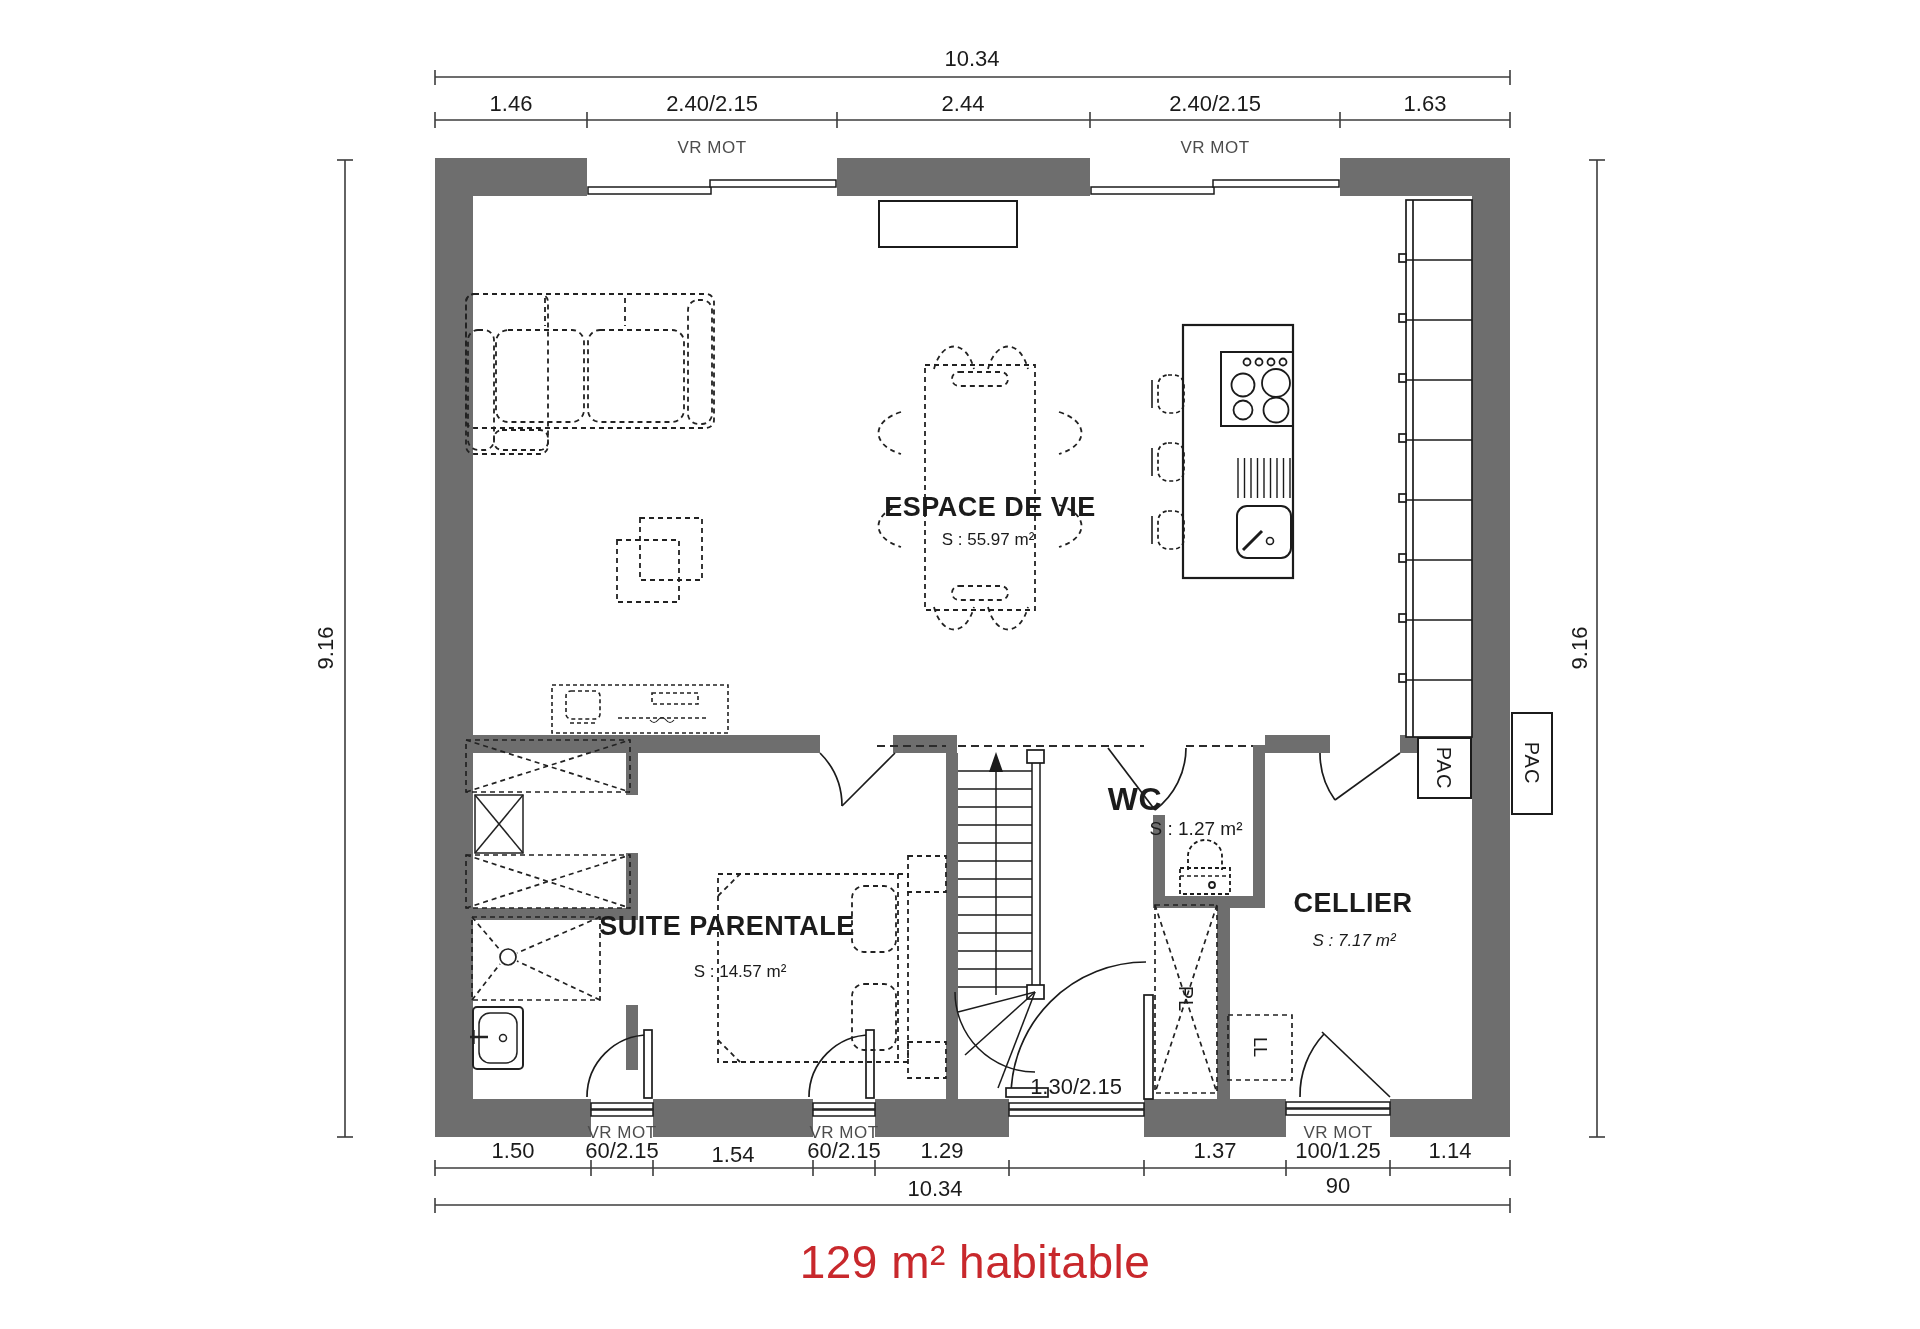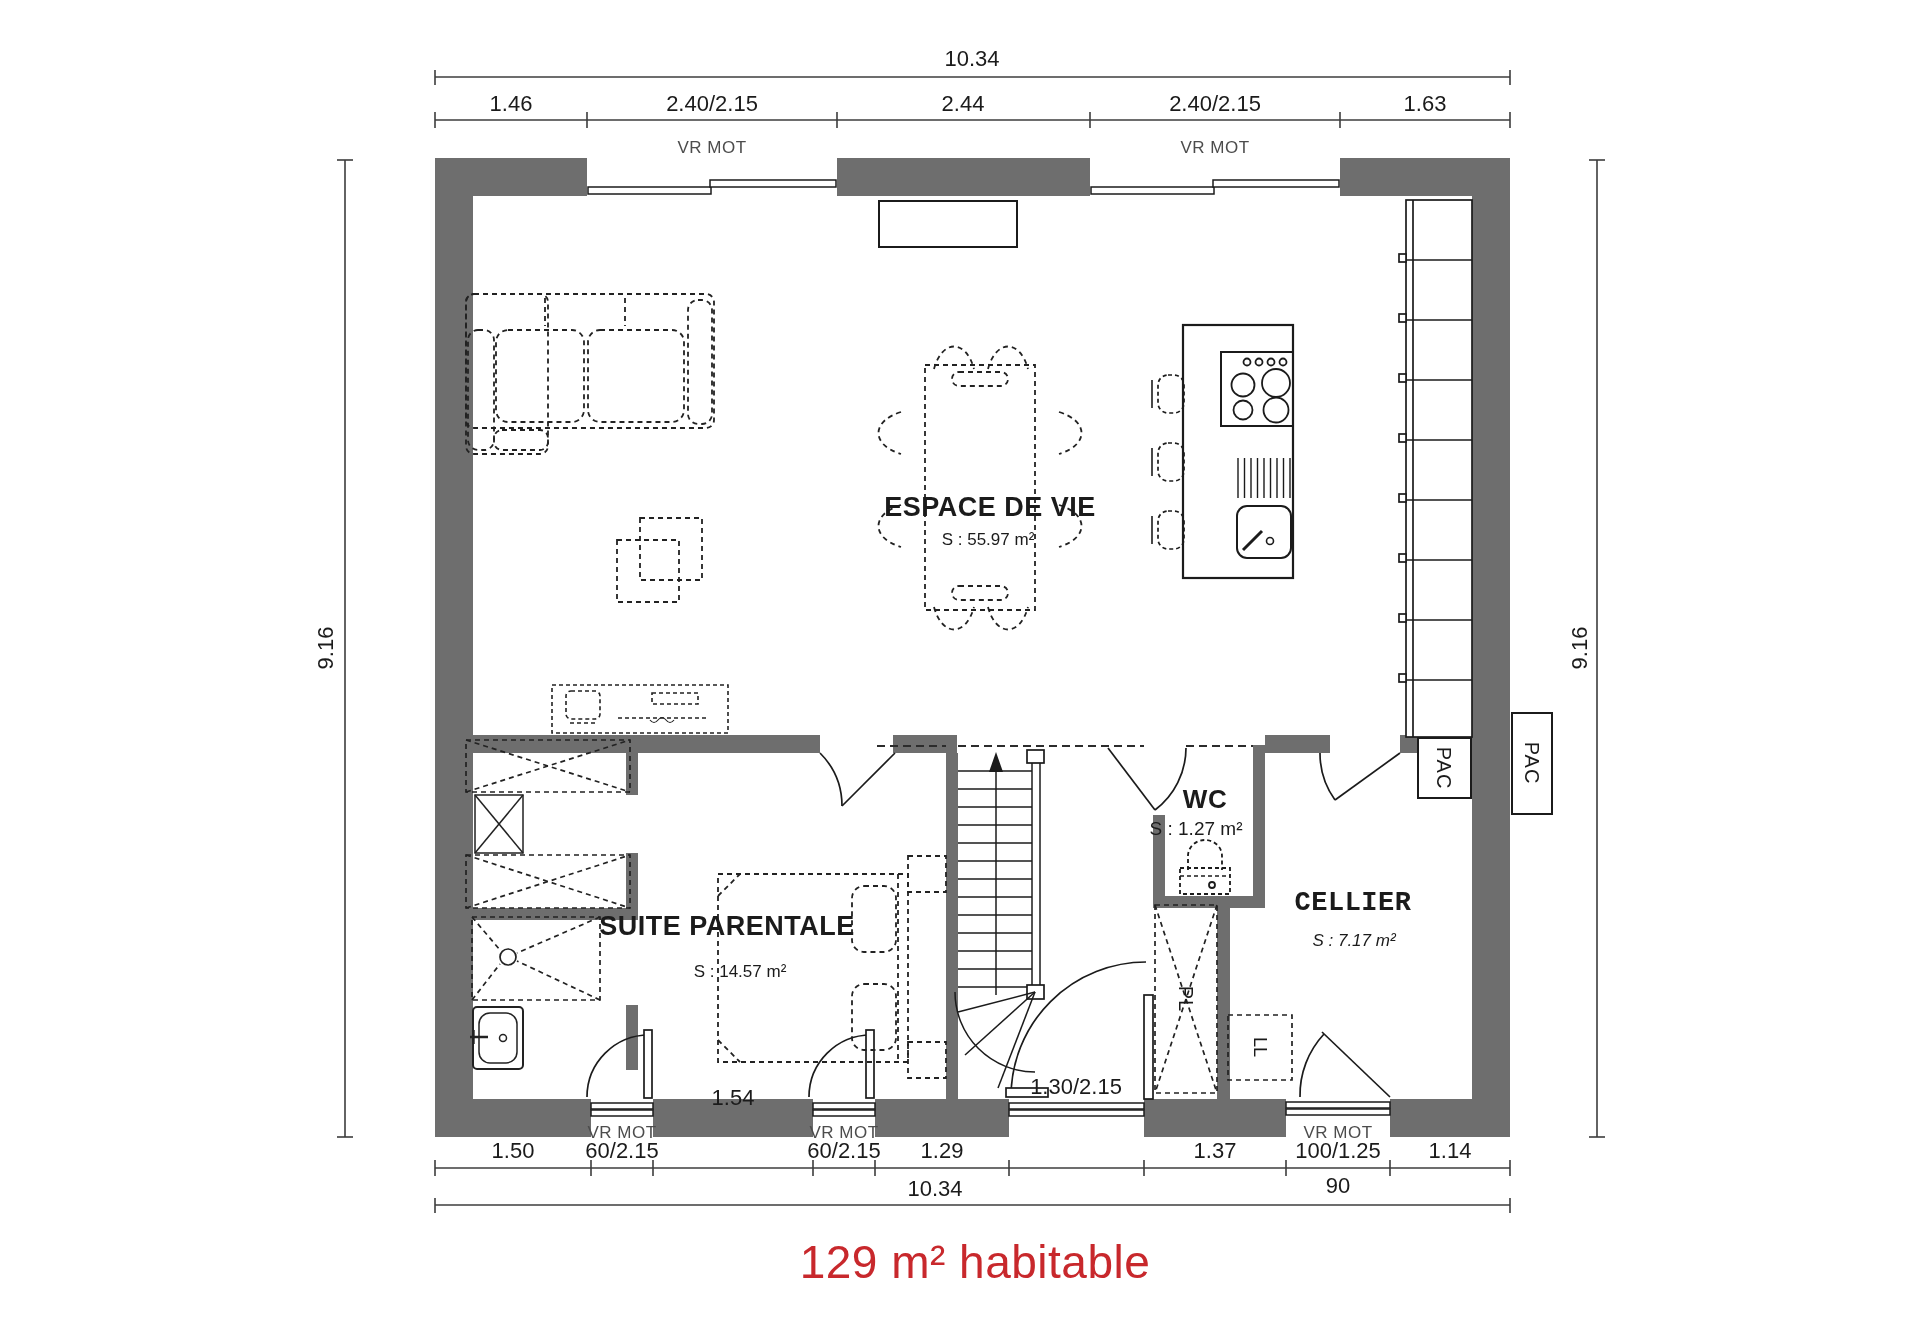--- a/index.html
+++ b/index.html
@@ -367,21 +367,21 @@
   <div>
     <div class="lbl dim" style="left:972px;top:59px;">10.34</div>
     <div class="lbl dim" style="left:511px;top:104px;">1.46</div>
     <div class="lbl dim" style="left:712px;top:104px;">2.40/2.15</div>
     <div class="lbl dim" style="left:963px;top:104px;">2.44</div>
     <div class="lbl dim" style="left:1215px;top:104px;">2.40/2.15</div>
     <div class="lbl dim" style="left:1425px;top:104px;">1.63</div>
 
     <div class="lbl dim" style="left:513px;top:1151px;">1.50</div>
     <div class="lbl dim" style="left:622px;top:1151px;">60/2.15</div>
-    <div class="lbl dim" style="left:733px;top:1098px;">1.54</div>
+    <div class="lbl dim" style="left:733px;top:1155px;">1.54</div>
     <div class="lbl dim" style="left:844px;top:1151px;">60/2.15</div>
     <div class="lbl dim" style="left:942px;top:1151px;">1.29</div>
     <div class="lbl dim" style="left:1076px;top:1087px;">1.30/2.15</div>
     <div class="lbl dim" style="left:1215px;top:1151px;">1.37</div>
     <div class="lbl dim" style="left:1338px;top:1151px;">100/1.25</div>
     <div class="lbl dim" style="left:1450px;top:1151px;">1.14</div>
     <div class="lbl dim" style="left:1338px;top:1186px;">90</div>
     <div class="lbl dim" style="left:935px;top:1189px;">10.34</div>
 
     <div class="lbl dim rotccw" style="left:326px;top:648px;">9.16</div>
@@ -392,23 +392,23 @@
     <div class="lbl vrmot" style="left:622px;top:1132px;">VR MOT</div>
     <div class="lbl vrmot" style="left:844px;top:1132px;">VR MOT</div>
     <div class="lbl vrmot" style="left:1338px;top:1132px;">VR MOT</div>
   </div>
 
   <div>
     <div class="lbl room-title" style="left:990px;top:507px;">ESPACE DE VIE</div>
     <div class="lbl room-area" style="left:988px;top:539px;">S : 55.97 m²</div>
     <div class="lbl room-title" style="left:727px;top:926px;">SUITE PARENTALE</div>
     <div class="lbl room-area" style="left:740px;top:971px;">S : 14.57 m²</div>
-    <div class="lbl room-title" style="left:1205px;top:799px;font-size:26px;">WC</div>
+    <div class="lbl room-title" style="left:1135px;top:799px;font-size:32px;">WC</div>
     <div class="lbl room-area" style="left:1196px;top:828px;font-size:19px;">S : 1.27 m²</div>
-    <div class="lbl room-title" style="left:1353px;top:903px;font-family:Liberation Mono, monospace;">CELLIER</div>
+    <div class="lbl room-title" style="left:1353px;top:903px;">CELLIER</div>
     <div class="lbl room-area" style="left:1354px;top:940px;font-style:italic;">S : 7.17 m²</div>
   </div>
 
   <div>
     <div class="lbl eq rotcw" style="left:1444px;top:768px;">PAC</div>
     <div class="lbl eq rotcw" style="left:1532px;top:763px;">PAC</div>
     <div class="lbl eq rotcw" style="left:1186px;top:999px;">PL</div>
     <div class="lbl eq-small rotcw" style="left:1260px;top:1047px;">LL</div>
   </div>
 

